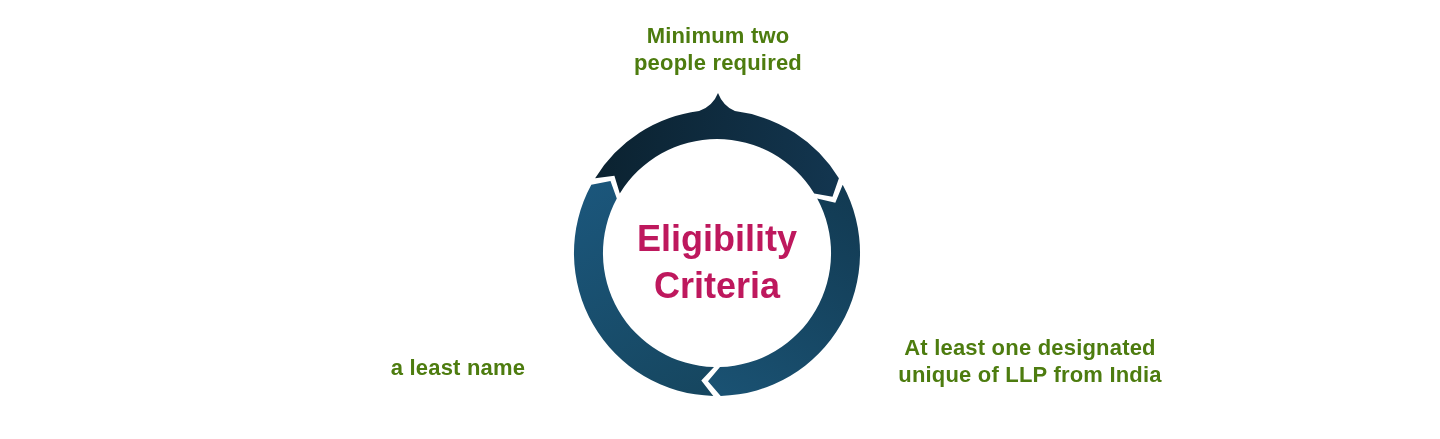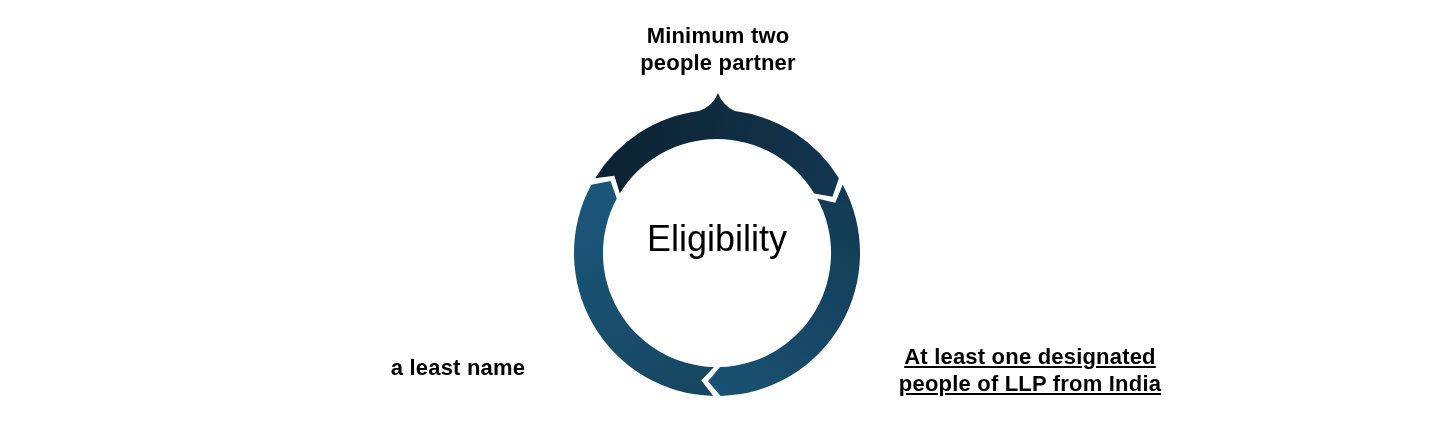--- a/index.html
+++ b/index.html
@@ -8,35 +8,35 @@
     width: 1440px;
     height: 439px;
     background: #ffffff;
     overflow: hidden;
     font-family: "Liberation Sans", sans-serif;
   }
   .ring-svg { position: absolute; left: 0; top: 0; }
   .label {
     position: absolute;
     font-weight: 700;
-    color: #000000;
+    color: #4d7c0f;
     text-align: center;
     font-size: 22px;
     line-height: 27px;
     letter-spacing: 0.2px;
     white-space: nowrap;
   }
   .label-top    { left: 568px; top: 22px;  width: 300px; }
   .label-left   { left: 308px; top: 327px; width: 300px; }
-  .label-right  { left: 880px; top: 343px; width: 300px; text-decoration: underline; }
+  .label-right  { left: 880px; top: 334px; width: 300px; }
   .center-label {
     position: absolute;
     left: 567px; top: 215px; width: 300px;
-    font-weight: 400;
-    color: #000000;
+    font-weight: 700;
+    color: #be185d;
     text-align: center;
     font-size: 36px;
     line-height: 47px;
     white-space: nowrap;
   }
 </style>
 </head>
 <body>
 
 <div class="canvas">
@@ -80,30 +80,31 @@
              A 143 143 0 0 1 591.3 184.8
              L 610.5 181.1
              L 616.8 198.6
              A 114 114 0 0 0 714.0 367.0
              L 701.3 380.5
              Z"></path>
   </svg>
 
   <div class="center-label">
     <span>Eligibility</span><br>
+    <span>Criteria</span>
   </div>
 
   <div class="label label-top">
     <span>Minimum two</span><br>
-    <span>people partner</span>
+    <span>people required</span>
   </div>
 
   <div class="label label-left">
     <br>
     <span>a least name</span>
   </div>
 
   <div class="label label-right">
     <span>At least one designated</span><br>
-    <span>people of LLP from India</span>
+    <span>unique of LLP from India</span>
   </div>
 
 </div>
 
 </body></html>

